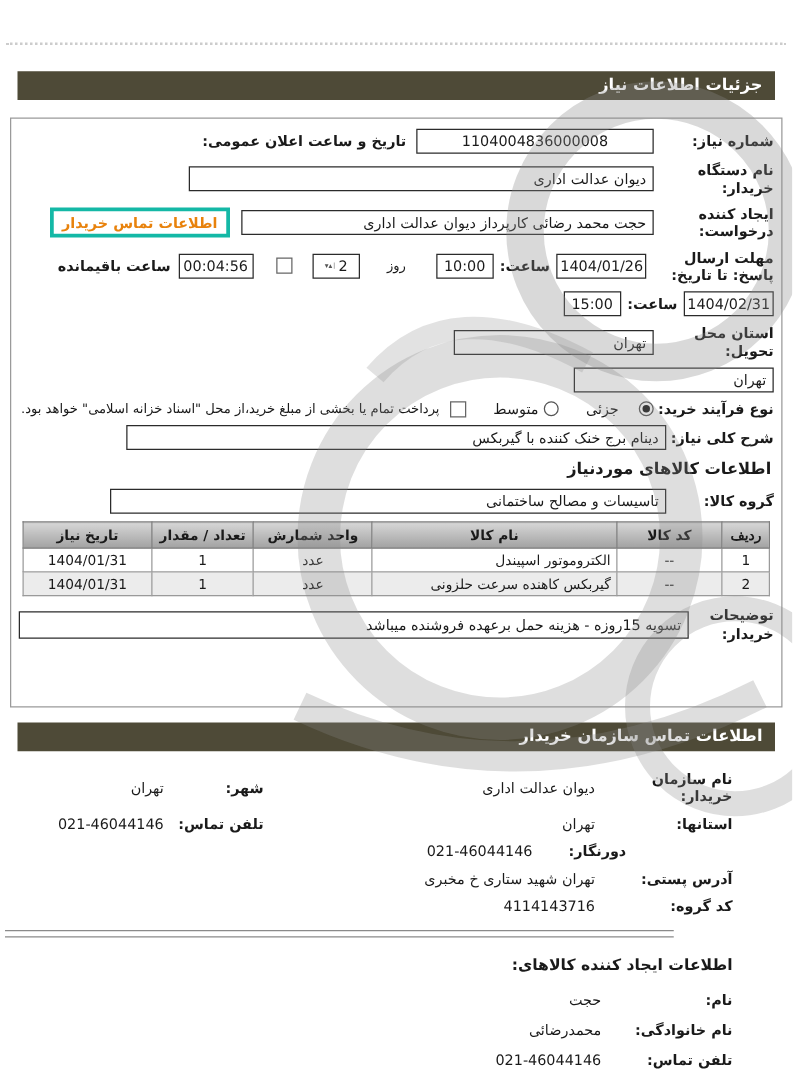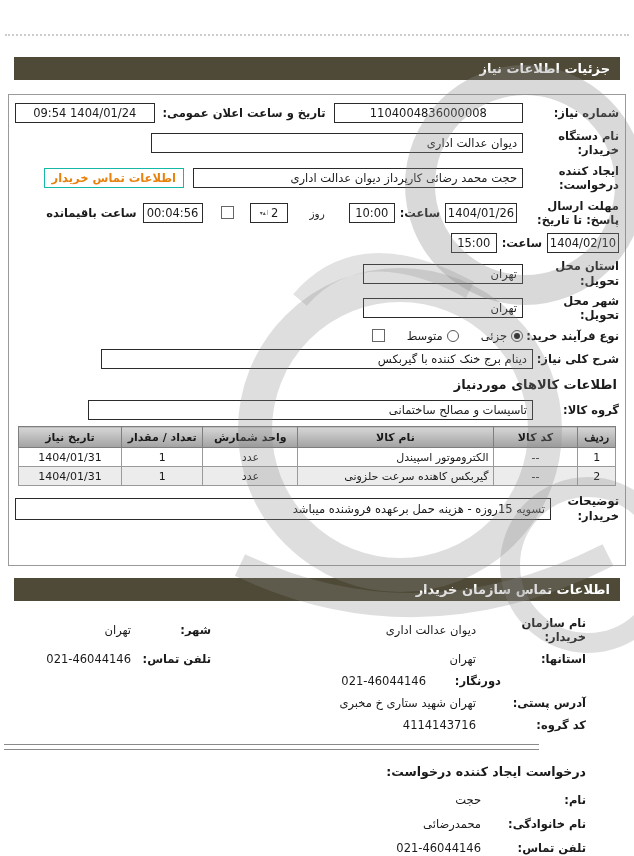--- a/index.html
+++ b/index.html
@@ -25,21 +25,21 @@
   .lbl { font-weight:bold; font-size:11.5px; flex:0 0 auto; line-height:1.25; }
   .w96 { width:96px; }
   .w100 { width:102px; }
   .box {
     border:1px solid #2b2b2b; background:#fff; height:20px; font-size:11.5px;
     display:flex; align-items:center; padding:0 5px; overflow:hidden; white-space:nowrap;
   }
   .center { justify-content:center; }
   .ltr { direction:ltr; unicode-bidi:embed; }
   .link-orange {
-    color:#e8820c; border:1px solid #14b8a6; background:#fff; font-size:11.5px; font-weight:bold;
+    color:#e8820c; border:3px solid #14b8a6; background:#fff; font-size:11.5px; font-weight:bold;
     padding:2px 7px; margin-right:9px; white-space:nowrap; cursor:pointer;text-align:center;
   }
   .radio {
     width:12px; height:12px; border:1px solid #555; border-radius:50%;
     background:#fff; position:relative; flex:0 0 auto; margin-left:4px;
   }
   .radio.checked::after { content:""; position:absolute; inset:2px; background:#1a1a1a; border-radius:50%; }
   .opt-label { font-size:11.5px; }
   .opt-gap { margin-right:30px; display:flex; align-items:center; }
   .checkbox {
@@ -77,21 +77,20 @@
   <div class="dotted"></div>
 
   <div class="bar bar-details">جزئیات اطلاعات نیاز</div>
 
   <div class="panel">
 
     <div class="row">
       <span class="lbl w96">شماره نیاز:</span>
       <span class="box center ltr" style="width:190px;">1104004836000008</span>
       <span class="lbl" style="margin:0 8px;">تاریخ و ساعت اعلان عمومی:</span>
-      <span class="box center" style="width:140px;">1404/01/24 09:54</span>
     </div>
 
     <div class="row">
       <span class="lbl w96">نام دستگاه خریدار:</span>
       <span class="box" style="width:372px;">دیوان عدالت اداری</span>
     </div>
 
     <div class="row">
       <span class="lbl w96">ایجاد کننده درخواست:</span>
       <span class="box" style="width:330px;">حجت محمد رضائی کارپرداز دیوان عدالت اداری</span>
@@ -107,47 +106,47 @@
       <span class="box center" style="width:38px; margin-right:2px; padding:0 2px;">
         <span>2</span>
         <span class="spinner">▴▾</span>
       </span>
       <span class="checkbox" style="margin-right:16px;"></span>
       <span class="box center ltr" style="width:60px; margin-right:18px;">00:04:56</span>
       <span class="lbl" style="margin-right:6px;">ساعت باقیمانده</span>
     </div>
 
     <div class="row">
-      <span class="box center" style="width:72px;">1404/02/10</span>
+      <span class="box center" style="width:72px;">1404/02/31</span>
       <span class="lbl" style="margin:0 5px;">ساعت:</span>
       <span class="box center" style="width:46px;">15:00</span>
     </div>
 
     <div class="row">
       <span class="lbl w96">استان محل تحویل:</span>
       <span class="box" style="width:160px;">تهران</span>
     </div>
 
     <div class="row">
-      <span class="lbl w96">شهر محل تحویل:</span>
       <span class="box" style="width:160px;">تهران</span>
     </div>
 
 
     <div class="row">
       <span class="lbl w96">نوع فرآیند خرید:</span>
-      <span class="opt-gap" style="margin-right:0;">
+      <span class="opt-gap" style="margin-right:0;gap:12px;">
         <span class="radio checked"></span>
         <span class="opt-label">جزئی</span>
       </span>
       <span class="opt-gap" style="margin-right:22px;">
         <span class="radio"></span>
         <span class="opt-label">متوسط</span>
       </span>
       <span class="checkbox" style="margin-right:22px;"></span>
+      <span class="small-note">پرداخت تمام یا بخشی از مبلغ خرید،از محل "اسناد خزانه اسلامی" خواهد بود.</span>
     </div>
 
     <div class="row">
       <span class="lbl" style="width:86px;">شرح کلی نیاز:</span>
       <span class="box" style="width:432px;">دینام برج خنک کننده با گیربکس</span>
     </div>
 
     <div class="sec-title">اطلاعات کالاهای موردنیاز</div>
 
     <div class="row">
@@ -222,21 +221,21 @@
     </div>
     <div class="c-row">
       <span class="c-lbl">کد گروه:</span>
       <span class="c-val ltr">4114143716</span>
     </div>
   </div>
 
   <div class="divider"></div>
 
   <div class="creator-section">
-    <div class="creator-title">درخواست ایجاد کننده درخواست:</div>
+    <div class="creator-title">اطلاعات ایجاد کننده کالاهای:</div>
     <div class="cr-row">
       <span class="c-lbl" style="width:105px;">نام:</span>
       <span class="c-val">حجت</span>
     </div>
     <div class="cr-row">
       <span class="c-lbl" style="width:105px;">نام خانوادگی:</span>
       <span class="c-val">محمدرضائی</span>
     </div>
     <div class="cr-row">
       <span class="c-lbl" style="width:105px;">تلفن تماس:</span>

